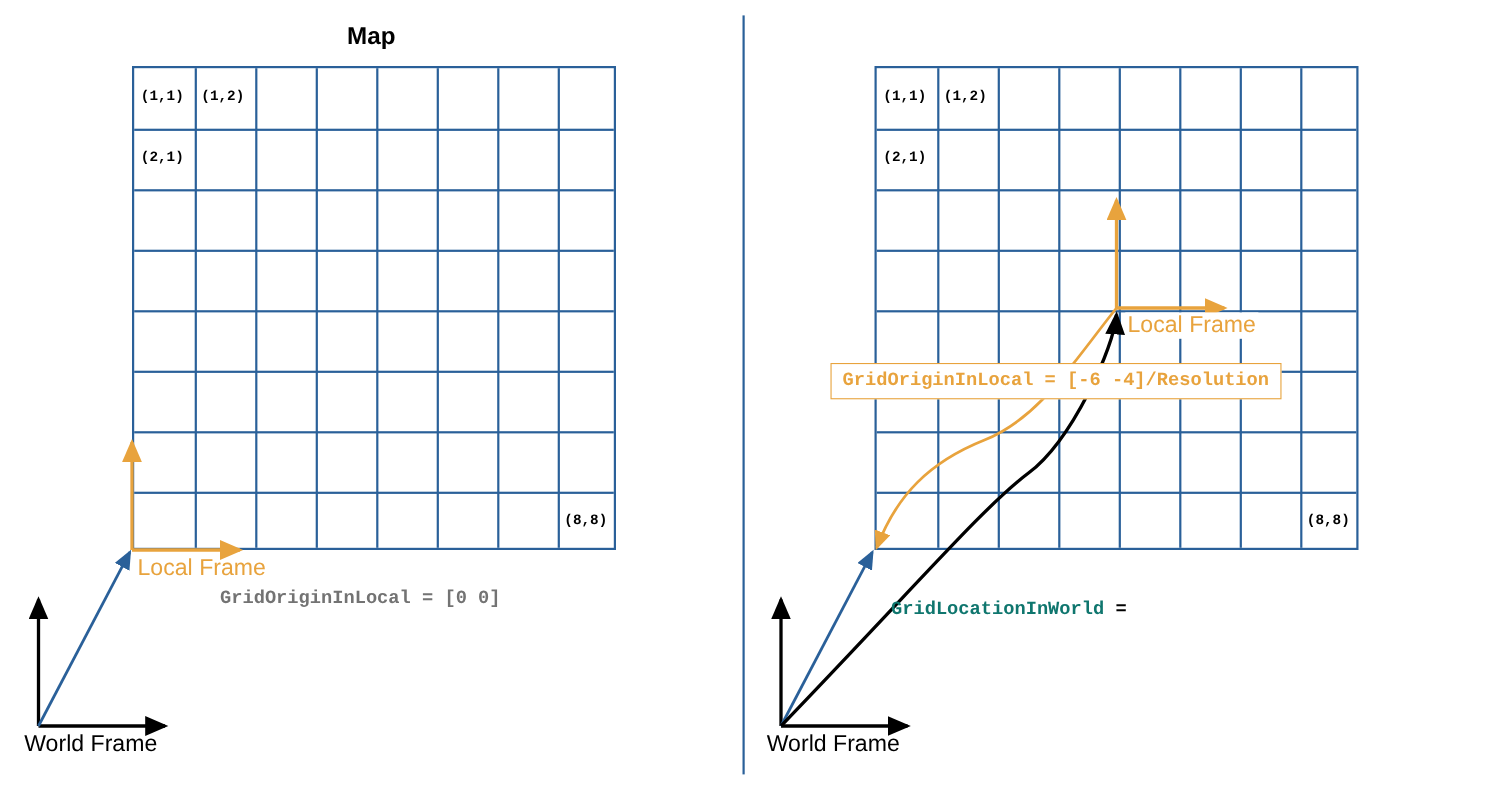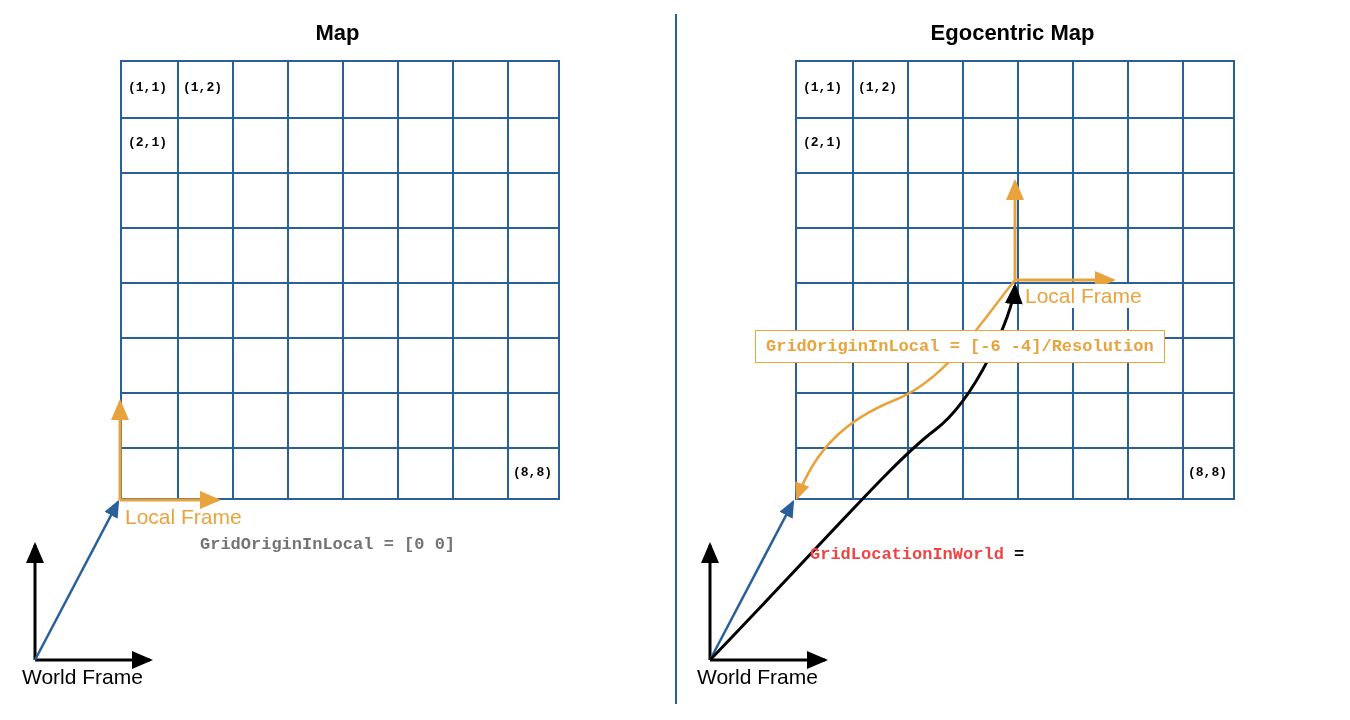--- a/index.html
+++ b/index.html
@@ -70,21 +70,21 @@
     color: #000;
   }
   .frame-label.orange { color: #E8A33D; }
   .formula {
     position: absolute;
     font-family: "Courier New", monospace;
     font-weight: bold;
     font-size: 17px;
     white-space: nowrap;
   }
-  .c-blue { color: #ef4444; margin-top: 32px; }
+  .c-blue { color: #0f766e; margin-top: 32px; }
   .c-orange { color: #737373; }
   .c-black { color: #000; }
   .box-orange {
     position: absolute;
     border: 1px solid #E8A33D;
     background: #fff;
     padding: 6px 10px;
     font-family: "Courier New", monospace;
     font-weight: bold;
     font-size: 17px;
@@ -152,21 +152,20 @@
     </svg>
 
     <div class="frame-label orange" style="left:125px; top:505px;">Local Frame</div>
     <div class="frame-label" style="left:22px; top:665px;">World Frame</div>
 
     <div class="formula c-orange" style="left:200px; top:535px;">GridOriginInLocal = [0 0]</div>
 
   </div>
 
   <div class="panel">
-    <div class="title">Egocentric Map</div>
 
     <div class="grid" style="left:120px; top:60px; width:440px; height:440px;">
       <div class="grid-line-v" style="left:55px"></div>
       <div class="grid-line-v" style="left:110px"></div>
       <div class="grid-line-v" style="left:165px"></div>
       <div class="grid-line-v" style="left:220px"></div>
       <div class="grid-line-v" style="left:275px"></div>
       <div class="grid-line-v" style="left:330px"></div>
       <div class="grid-line-v" style="left:385px"></div>
       <div class="grid-line-h" style="top:55px"></div>

